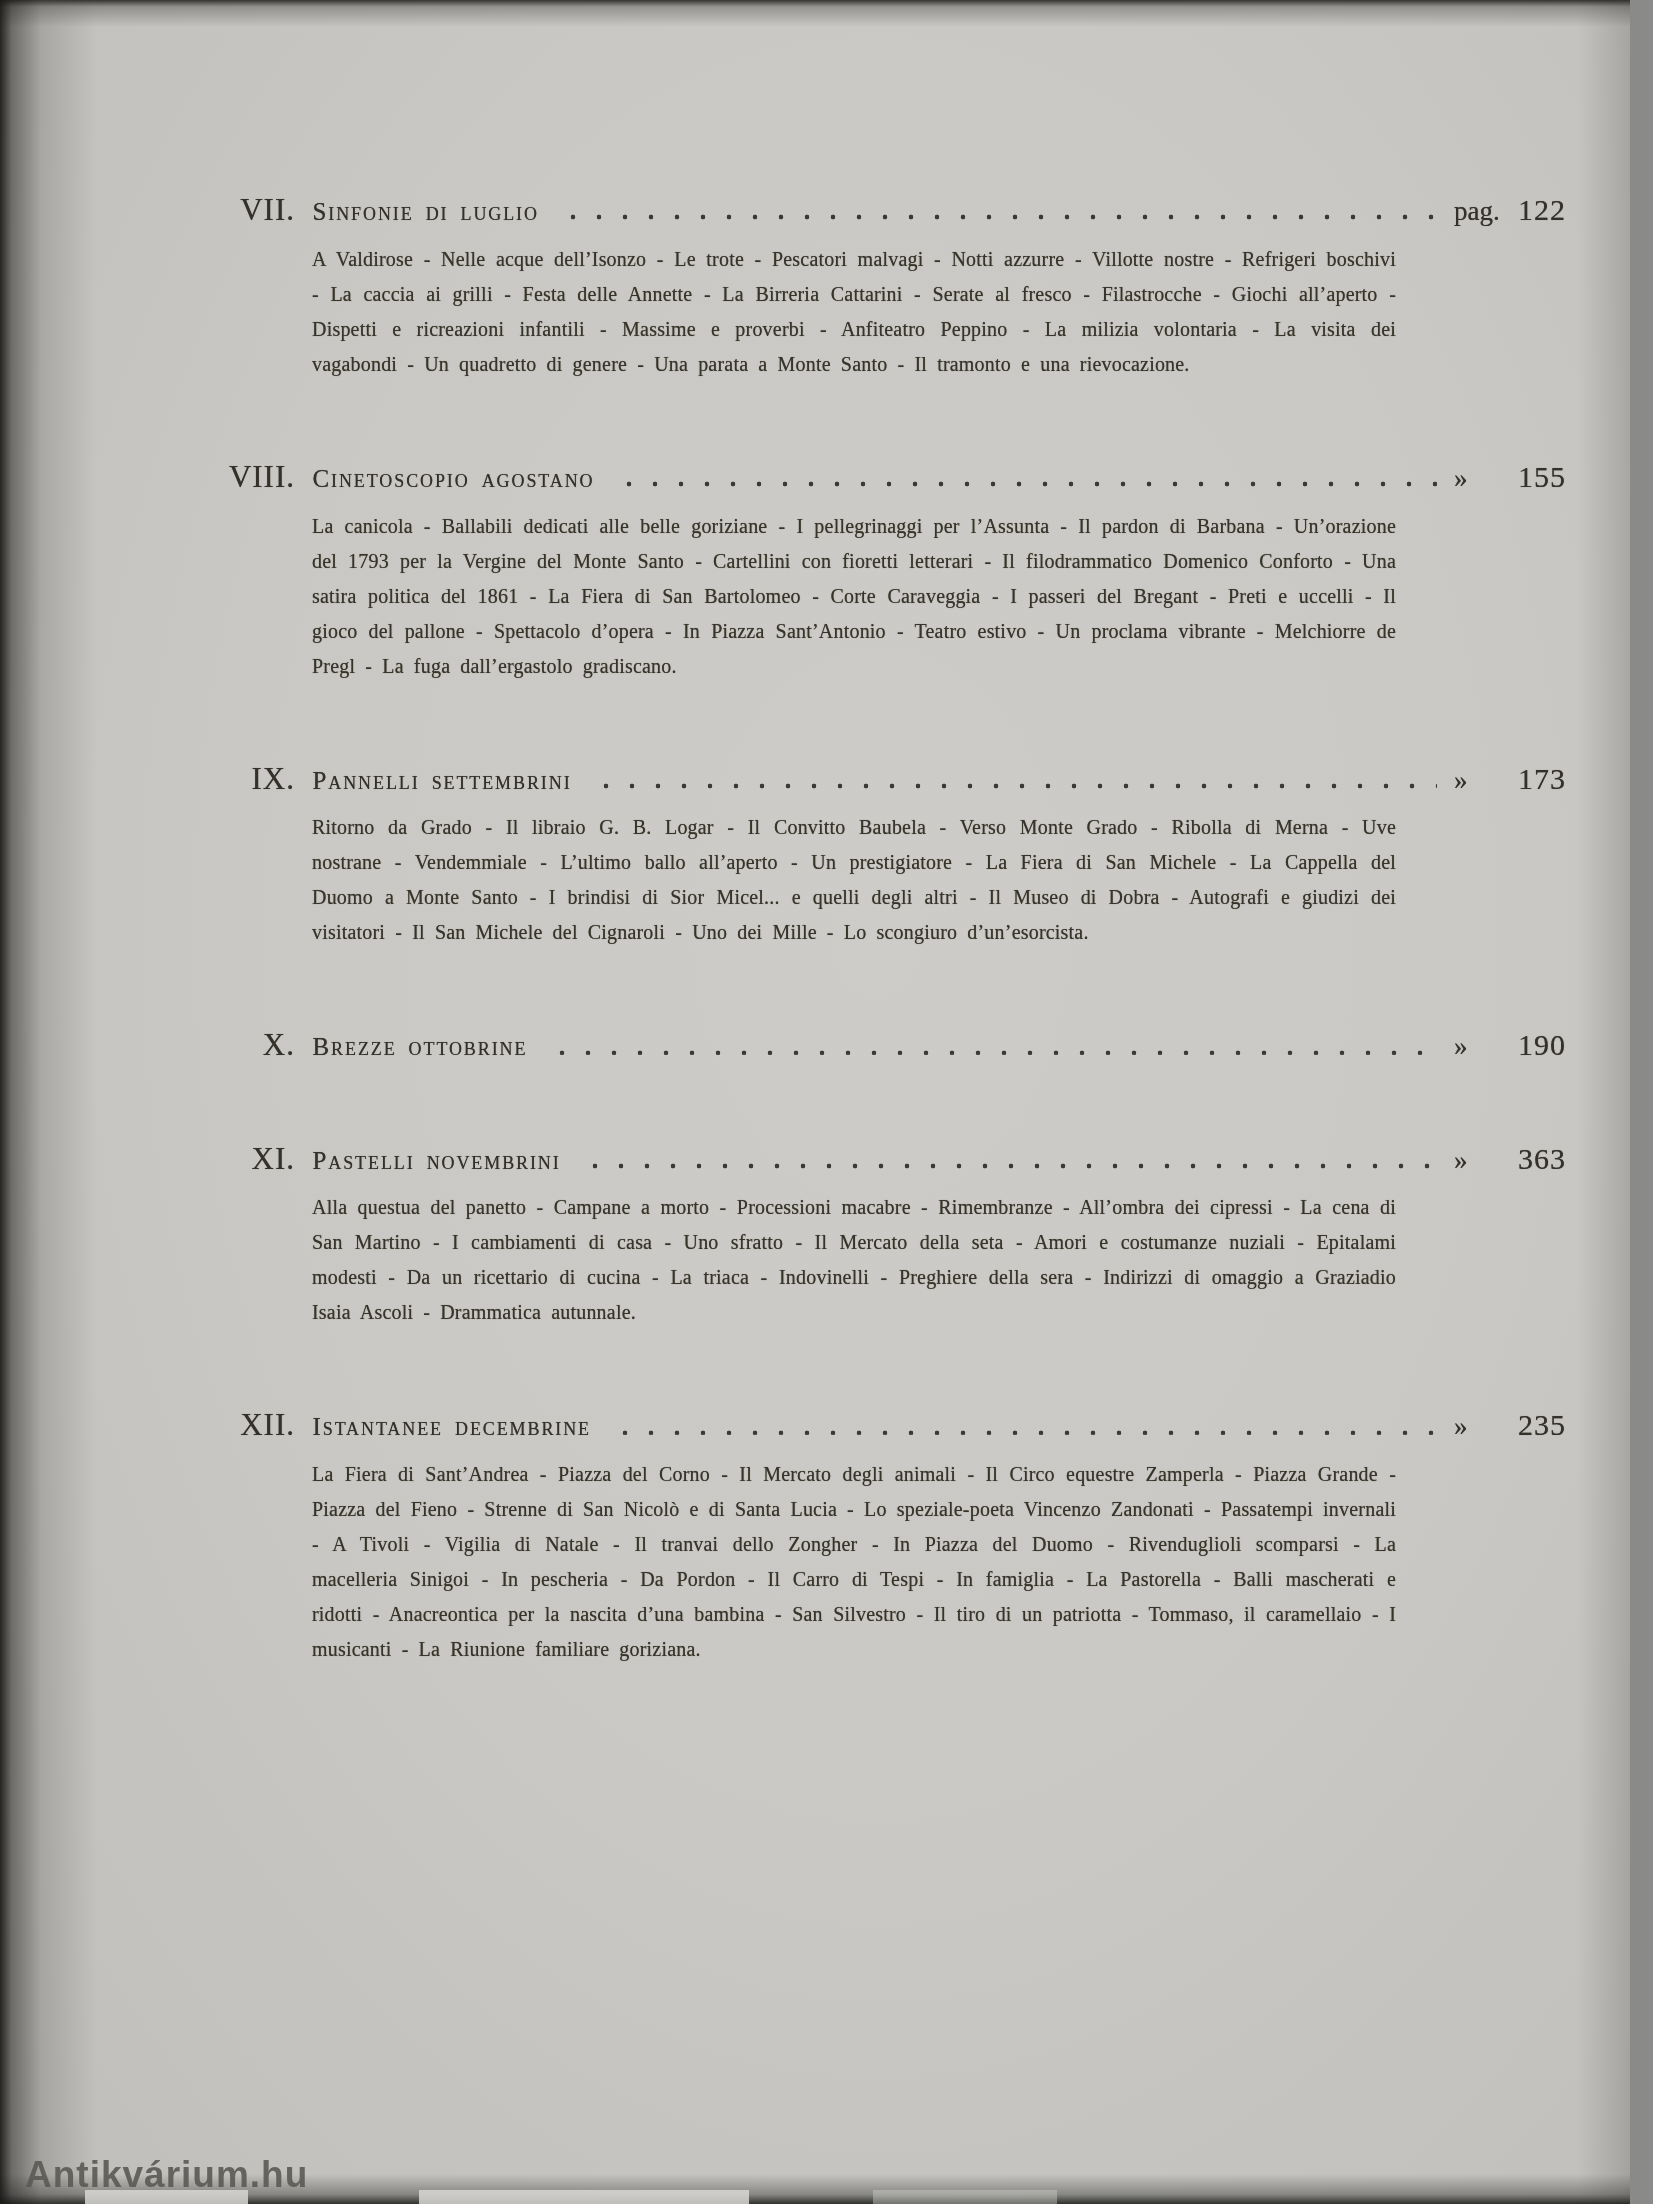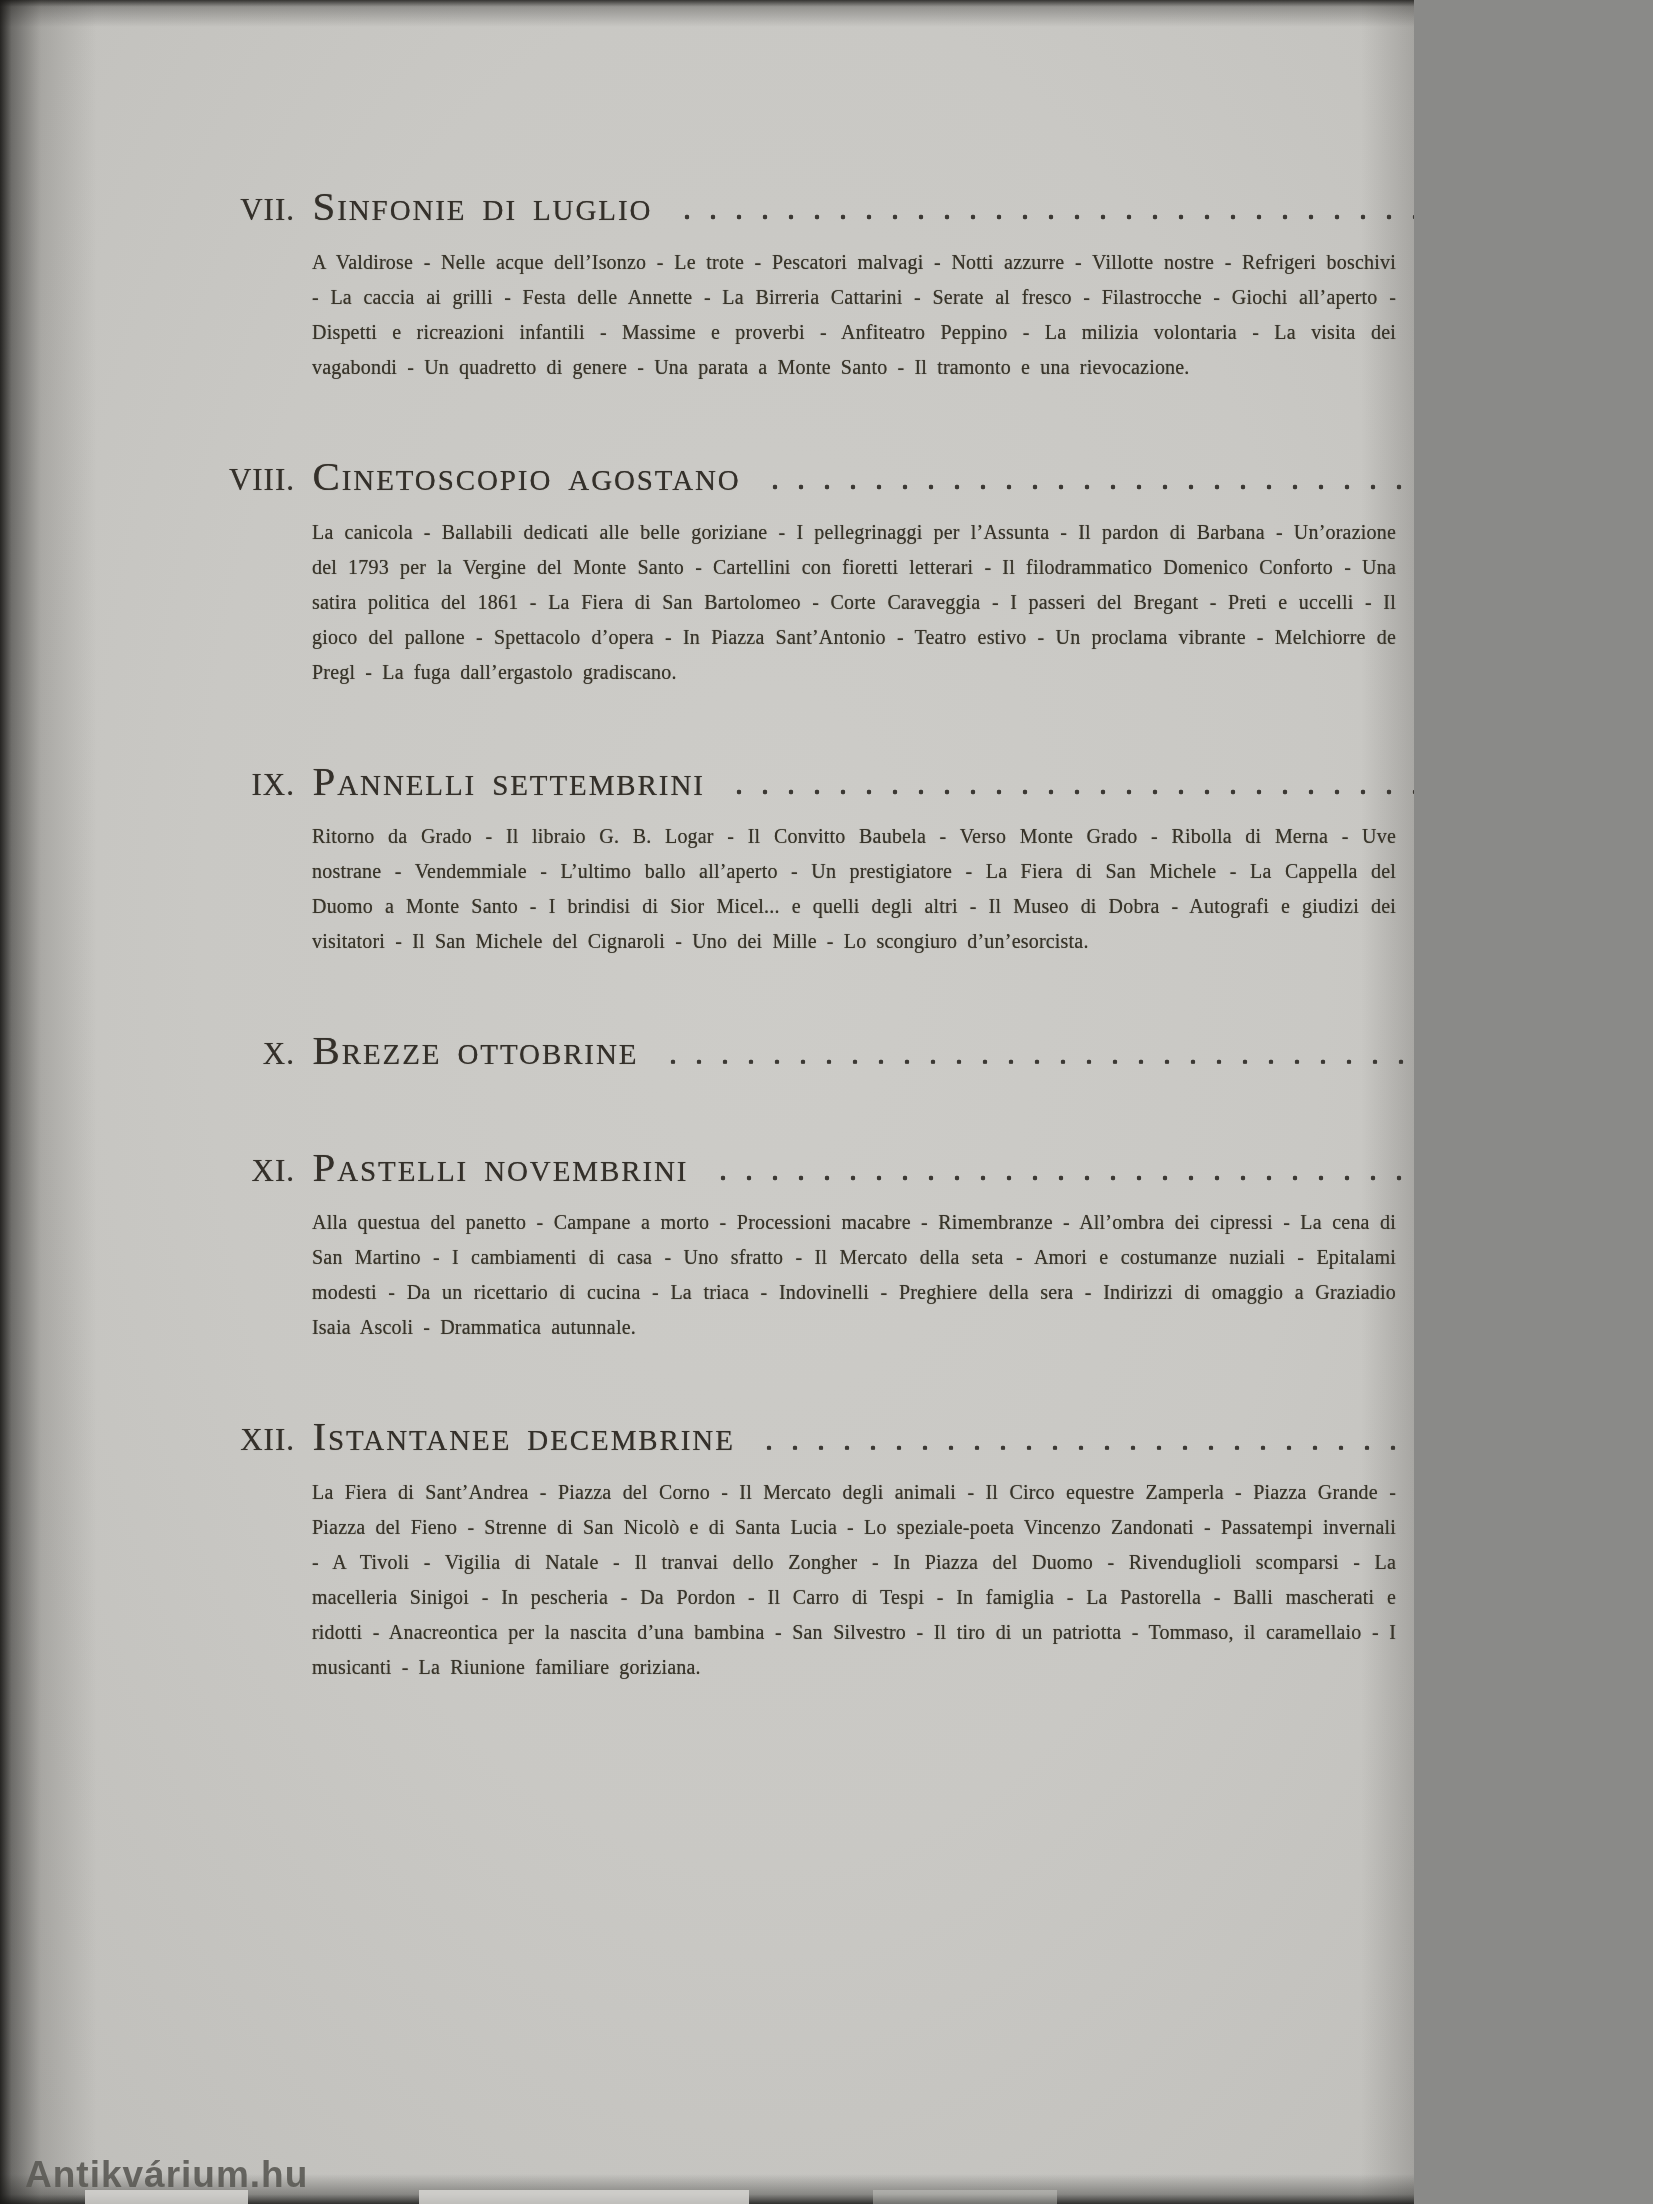--- a/index.html
+++ b/index.html
@@ -2,21 +2,21 @@
 <html><head>
 <meta charset="utf-8">
 <style>
   html, body {
     margin: 0;
     padding: 0;
     background: #8a8a88;
   }
   .scan-page {
     position: relative;
-    width: 1414px;
+    width: 1630px;
     height: 2205px;
     overflow: hidden;
     font-family: "Liberation Serif", serif;
     color: #34302a;
     background:
       linear-gradient(to right, rgba(24,23,21,0.92) 0px, rgba(24,23,21,0.5) 11.6px, rgba(70,68,64,0.22) 41px, rgba(0,0,0,0) 97px),
       linear-gradient(to bottom, rgba(28,27,25,0.85) 0px, rgba(28,27,25,0.3) 6.8px, rgba(0,0,0,0) 27px),
       linear-gradient(to top, rgba(22,22,20,0.9) 0px, rgba(22,22,20,0.35) 10.7px, rgba(0,0,0,0) 31px),
       linear-gradient(to left, rgba(60,58,55,0.22) 0px, rgba(0,0,0,0) 53px),
       radial-gradient(ellipse at 54% 42%, #cdccc8 0%, #c9c8c4 52%, #bfbeba 100%);
@@ -42,21 +42,21 @@
     flex: 0 0 105px;
     text-align: right;
     font-size: 31px;
     letter-spacing: 1px;
     margin-right: 17.5px;
     white-space: nowrap;
     text-shadow: 0 0 0.7px rgba(52,48,42,0.75);
   }
   .title {
     font-variant: small-caps;
-    font-size: 41px;
+    font-size: 25px;
     letter-spacing: 1.9px;
     word-spacing: 3.9px;
     white-space: nowrap;
     text-shadow: 0 0 0.7px rgba(52,48,42,0.75);
   }
   .leader {
     flex: 1 1 auto;
     height: 5.8px;
     margin: 0 17.5px 0 21.3px;
     background-image: radial-gradient(circle, #3c3934 2px, rgba(0,0,0,0) 2.6px);

